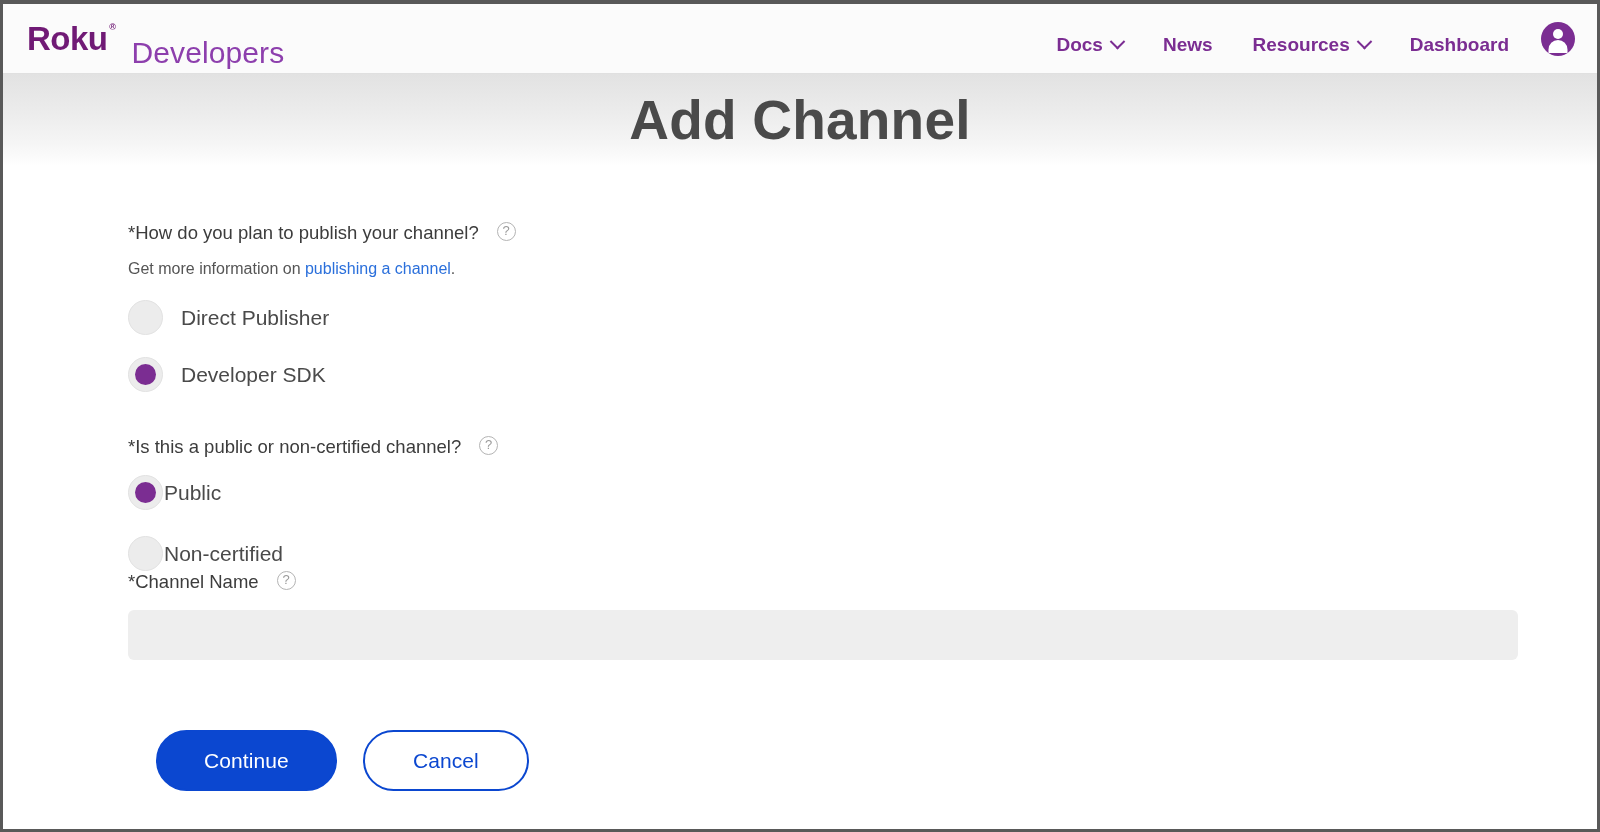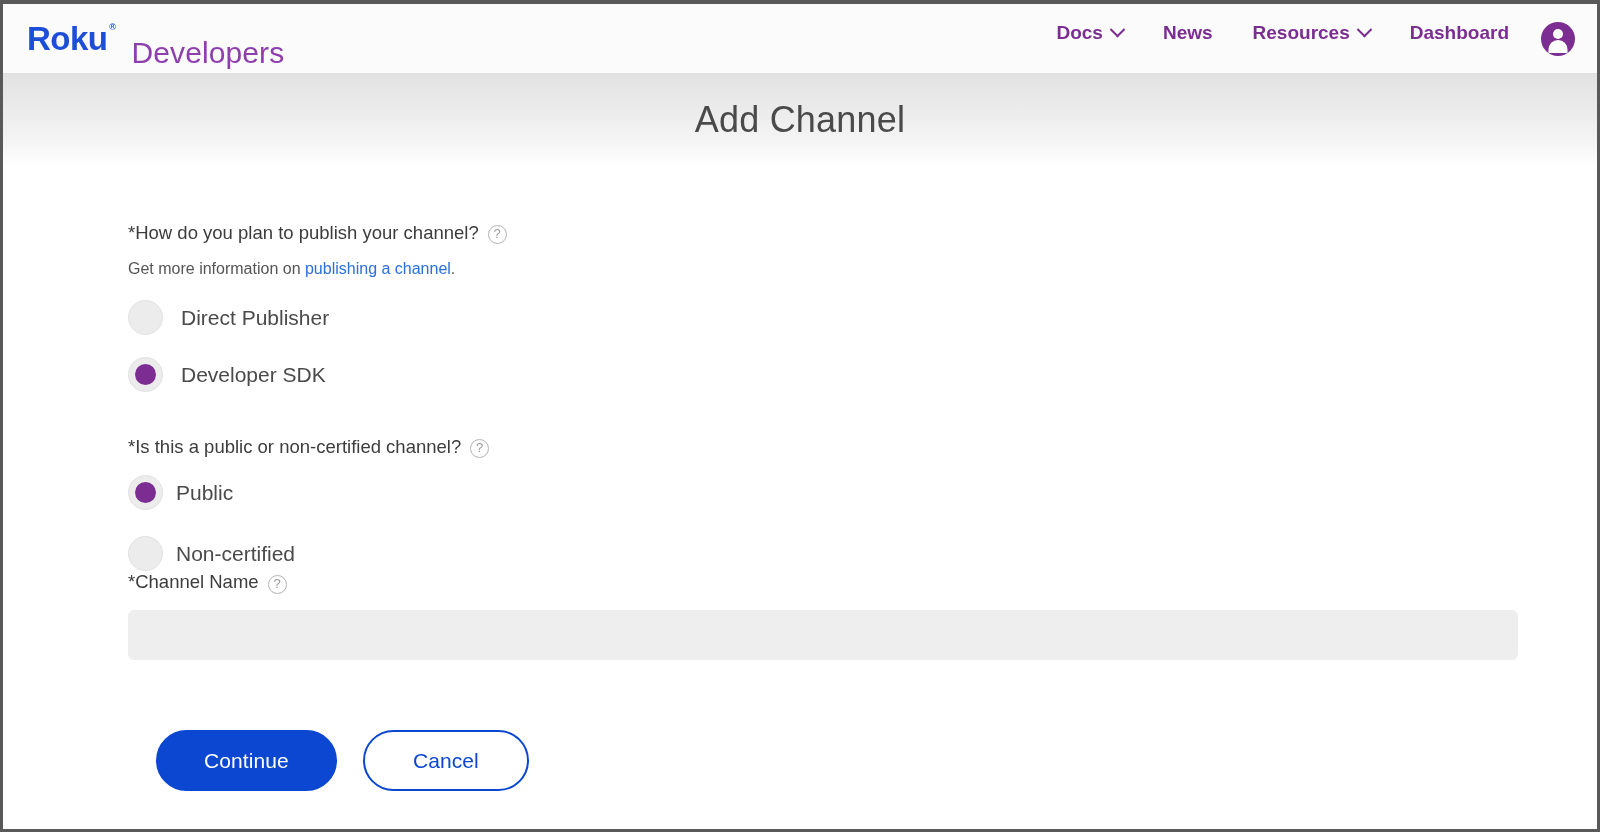--- a/index.html
+++ b/index.html
@@ -35,21 +35,21 @@
     align-items: center;
     gap: 16px;
     text-decoration: none;
   }
   .roku-logo {
     position: relative;
     display: inline-block;
     font-size: 33px;
     font-weight: 700;
     letter-spacing: -0.5px;
-    color: #1d4ed8;
+    color: #701a75;
     line-height: 1;
     padding-right: 8px;
   }
   .roku-logo .tm {
     position: absolute;
     top: 1px;
     right: 0;
     font-size: 9px;
     font-weight: 700;
     line-height: 1;
@@ -59,21 +59,21 @@
     font-weight: 300;
     color: #8d3fad;
     letter-spacing: 0.1px;
     line-height: 1;
     margin-top: 28px;
   }
 
   .nav {
     margin-left: auto;
     display: flex;
-    align-items: flex-start;
+    align-items: flex-end;
     gap: 0;
   }
   .nav-item {
     display: flex;
     align-items: center;
     gap: 9px;
     color: #7b2d92;
     font-size: 19px;
     font-weight: 700;
     text-decoration: none;
@@ -120,36 +120,36 @@
 
   
   .title-band {
     height: 92px;
     background: linear-gradient(to bottom, #e2e2e2 0%, #ececec 42%, #f6f6f6 78%, #ffffff 100%);
     display: flex;
     align-items: center;
     justify-content: center;
   }
   .page-title {
-    font-size: 36px;
-    font-weight: 400;
+    font-size: 55px;
+    font-weight: 700;
     color: #4a4a4a;
     letter-spacing: 0.2px;
   }
 
   
   .content {
     padding: 56px 0 0 125px;
   }
   .field-label {
     font-size: 18.5px;
     color: #3c3c3c;
     display: flex;
-    align-items: flex-end;
-    gap: 9px;
+    align-items: flex-start;
+    gap: 18px;
     line-height: 1.2;
   }
   .help-icon {
     width: 19px;
     height: 19px;
     border: 1.6px solid #b4b4b4;
     border-radius: 50%;
     color: #9a9a9a;
     font-size: 13px;
     line-height: 16px;
@@ -195,21 +195,21 @@
     border-radius: 50%;
     background: #7b2d92;
   }
   .radio-label {
     font-size: 21px;
     color: #4a4a4a;
     text-align: center;
   }
 
   .q2 { margin-top: 44px; }
-  .q2 .radio-row { margin-top: 17px; gap: 13px; }
+  .q2 .radio-row { margin-top: 17px; gap: 1px; }
   .q2 .radio-row + .radio-row { margin-top: 26px; }
 
   .channel-name-block { }
   .text-input {
     display: block;
     width: 1390px;
     height: 50px;
     margin-top: 16px;
     background: #eeeeee;
     border: none;

